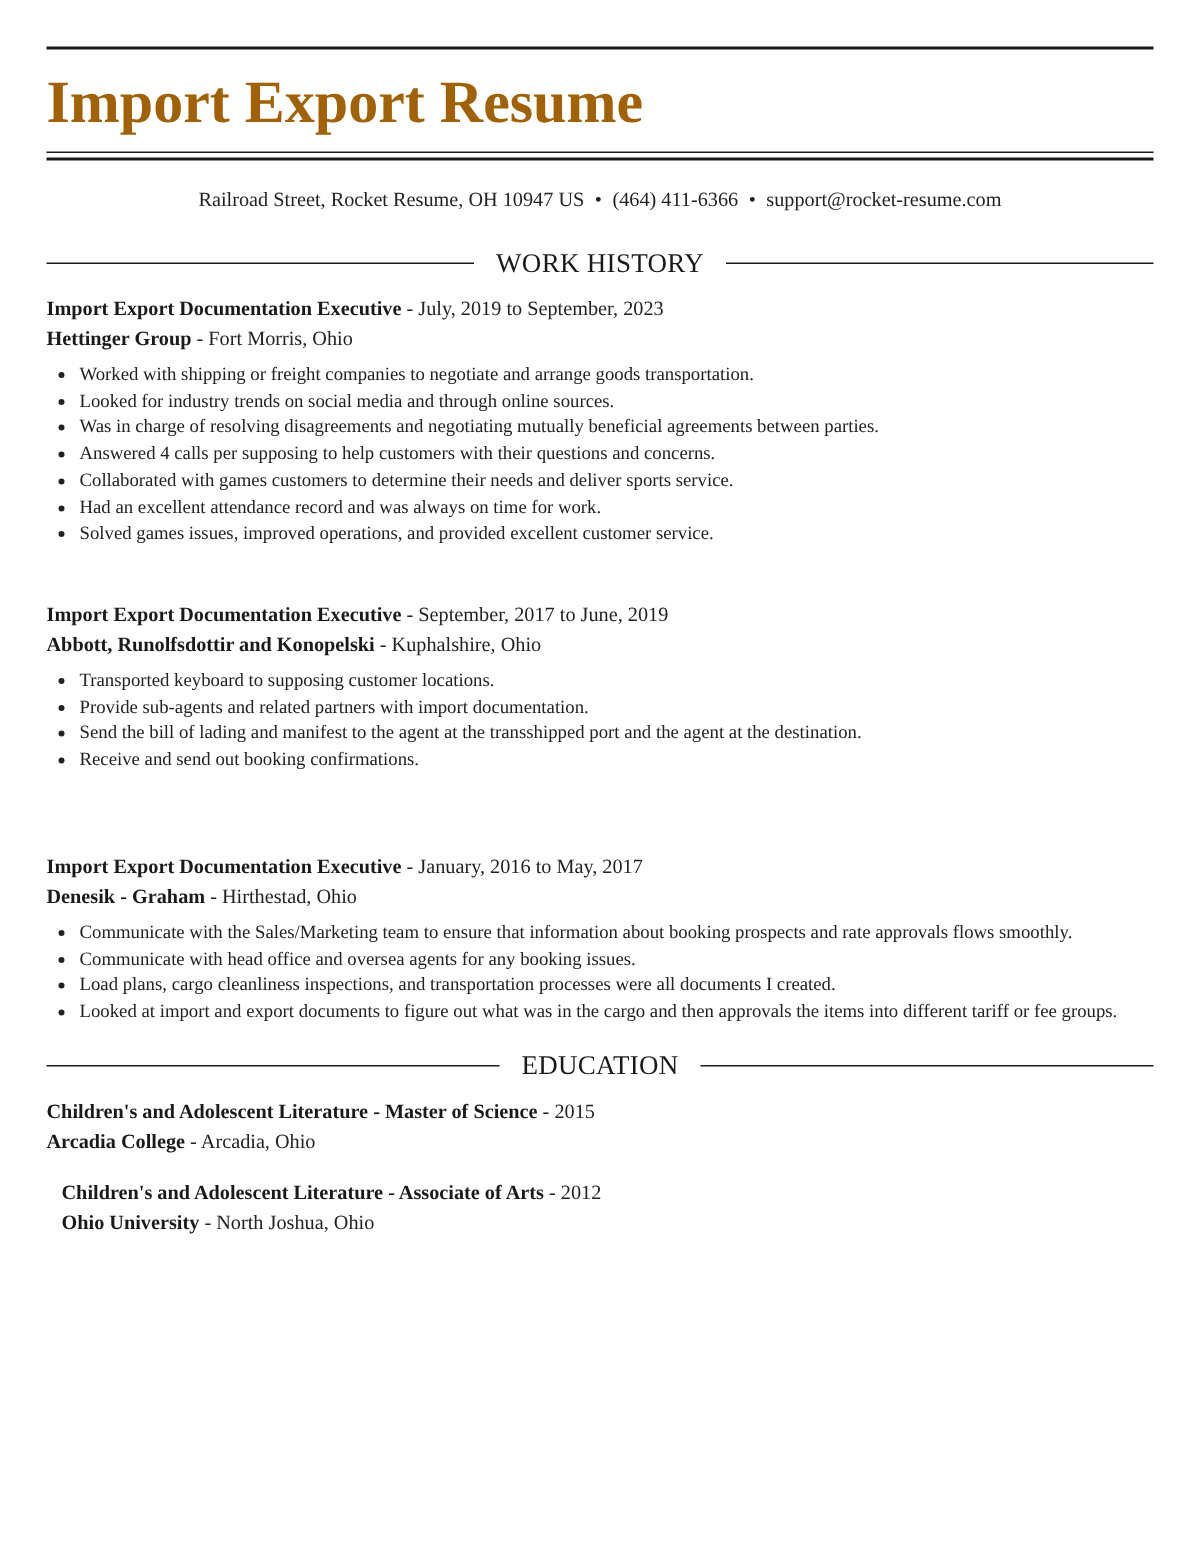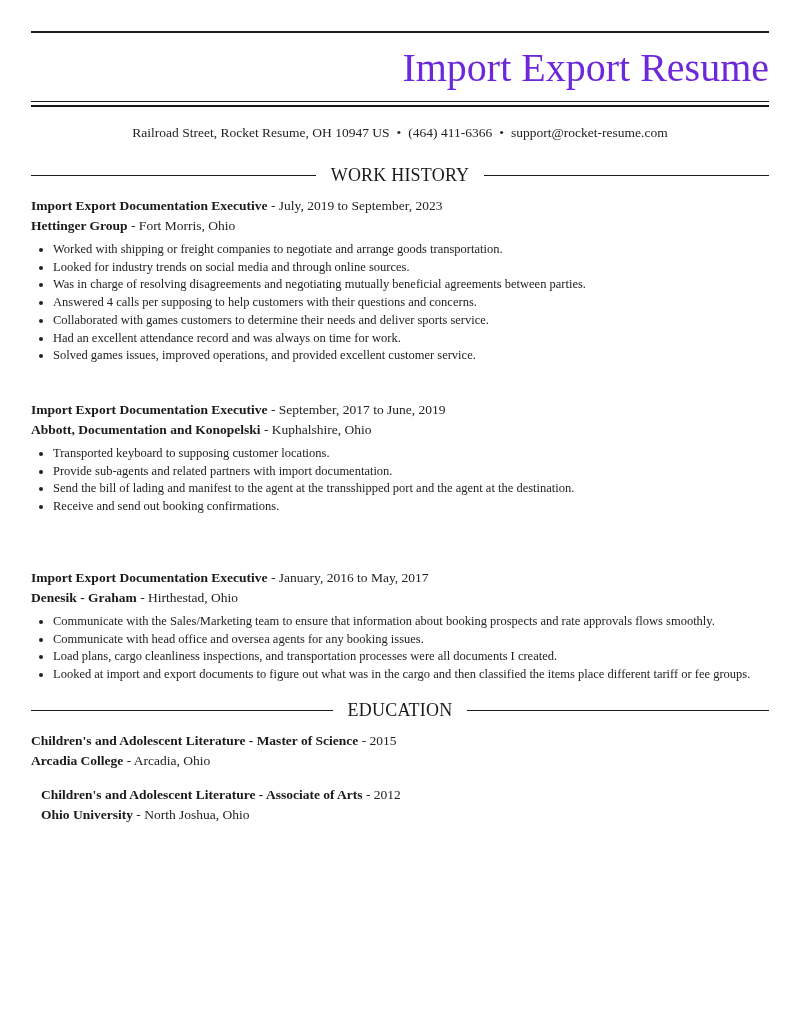--- a/index.html
+++ b/index.html
@@ -8,21 +8,21 @@
       font-family: "Liberation Serif", "DejaVu Serif", serif;
       color: #222222;
       position: relative;
       overflow: hidden;
     }
     .page { position: absolute; left: 31px; top: 0; width: 738px; }
 
     .rule-top { position: absolute; left: 0; top: 31px; width: 738px; height: 2px; background: #1a1a1a; }
     .title {
       position: absolute; left: 0; top: 44px; width: 738px;
-      text-align: right; font-size: 40px; line-height: 48px; color: #6d28d9; font-weight: normal;
+      text-align: left; font-size: 40px; line-height: 48px; color: #a16207; font-weight: bold;
     }
     .rule-double-thin { position: absolute; left: 0; top: 101px; width: 738px; height: 1px; background: #1a1a1a; }
     .rule-double-thick { position: absolute; left: 0; top: 105px; width: 738px; height: 2px; background: #1a1a1a; }
 
     .contact {
       position: absolute; left: 0; top: 124px; width: 738px;
       text-align: center; font-size: 13.5px; line-height: 18px; color: #222;
     }
     .contact .sep { margin: 0 7px; }
 
@@ -77,37 +77,37 @@
       <li>Was in charge of resolving disagreements and negotiating mutually beneficial agreements between parties.</li>
       <li>Answered 4 calls per supposing to help customers with their questions and concerns.</li>
       <li>Collaborated with games customers to determine their needs and deliver sports service.</li>
       <li>Had an excellent attendance record and was always on time for work.</li>
       <li>Solved games issues, improved operations, and provided excellent customer service.</li>
     </ul>
   </div>
 
   <div class="entry" style="top:400px;">
     <div class="line1"><b>Import Export Documentation Executive</b><span> - September, 2017 to June, 2019</span></div>
-    <div class="line2"><b>Abbott, Documentation and Konopelski</b><span> - Kuphalshire, Ohio</span></div>
+    <div class="line2"><b>Abbott, Runolfsdottir and Konopelski</b><span> - Kuphalshire, Ohio</span></div>
     <ul>
       <li>Transported keyboard to supposing customer locations.</li>
       <li>Provide sub-agents and related partners with import documentation.</li>
       <li>Send the bill of lading and manifest to the agent at the transshipped port and the agent at the destination.</li>
       <li>Receive and send out booking confirmations.</li>
     </ul>
   </div>
 
   <div class="entry" style="top:568px;">
     <div class="line1"><b>Import Export Documentation Executive</b><span> - January, 2016 to May, 2017</span></div>
     <div class="line2"><b>Denesik - Graham</b><span> - Hirthestad, Ohio</span></div>
     <ul>
       <li>Communicate with the Sales/Marketing team to ensure that information about booking prospects and rate approvals flows smoothly.</li>
       <li>Communicate with head office and oversea agents for any booking issues.</li>
       <li>Load plans, cargo cleanliness inspections, and transportation processes were all documents I created.</li>
-      <li>Looked at import and export documents to figure out what was in the cargo and then classified the items place different tariff or fee groups.</li>
+      <li>Looked at import and export documents to figure out what was in the cargo and then approvals the items into different tariff or fee groups.</li>
     </ul>
   </div>
 
   <div class="section-head" style="top:698px;">
     <div class="line"></div>
     <div class="label">EDUCATION</div>
     <div class="line"></div>
   </div>
 
   <div class="entry" style="top:731px;">

